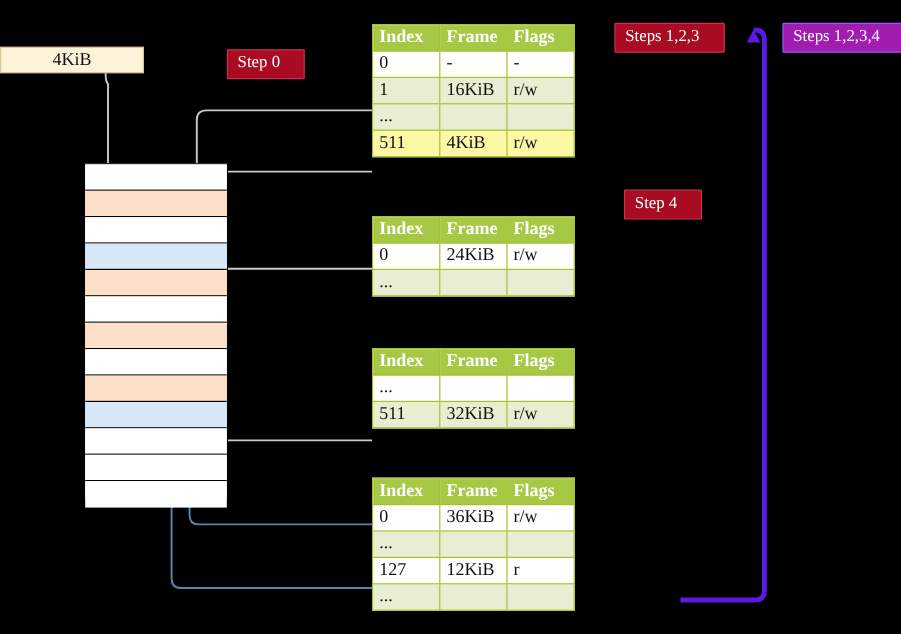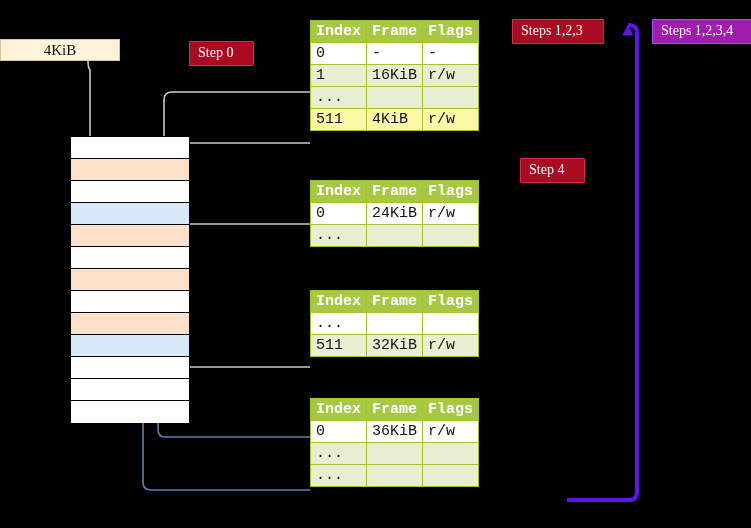--- a/index.html
+++ b/index.html
@@ -30,21 +30,21 @@
   #memcol .cell{height:22px;box-sizing:border-box;border-bottom:1px solid #000;}
   #memcol .cell:last-child{border-bottom:none;}
   .c-white{background:#ffffff;}
   .c-orange{background:#fde0c8;}
   .c-blue{background:#d8e8f8;}
 
   
   .ptable{position:absolute;border-collapse:collapse;border-spacing:0;
           background:#fff;font-size:15px;color:#111;}
   .ptable td,.ptable th{border:1px solid #a6c02e;padding:2px 5px;
-          text-align:left;vertical-align:middle;height:19px;box-sizing:border-box;font-family:Liberation Mono, monospace;}
+          text-align:left;vertical-align:middle;height:19px;box-sizing:border-box;}
   .ptable th{background:#a6c844;color:#ffffff;font-weight:bold;font-size:15px;}
   .ptable td.w-idx{width:56px;}
   .ptable td.w-frm{width:56px;}
   .ptable td.w-flg{width:56px;}
   .ptable tr.alt td{background:#e8eed2;}
   .ptable tr.hl td{background:#fbf9a6;}
   .ptable tr.plain td{background:#ffffff;}
   #t0{left:310px;top:20px;}
   #t1{left:310px;top:180px;}
   #t2{left:310px;top:290px;}
@@ -202,19 +202,24 @@
       <tr class="plain">
         <td class="w-idx">0</td>
         <td class="w-frm">36KiB</td>
         <td class="w-flg">r/w</td>
       </tr>
       <tr class="alt">
         <td class="w-idx">...</td>
         <td class="w-frm"></td>
         <td class="w-flg"></td>
       </tr>
+      <tr class="plain">
+        <td class="w-idx">127</td>
+        <td class="w-frm">12KiB</td>
+        <td class="w-flg">r</td>
+      </tr>
       <tr class="alt">
         <td class="w-idx">...</td>
         <td class="w-frm"></td>
         <td class="w-flg"></td>
       </tr>
     </tbody>
   </table>
 
 </body></html>

